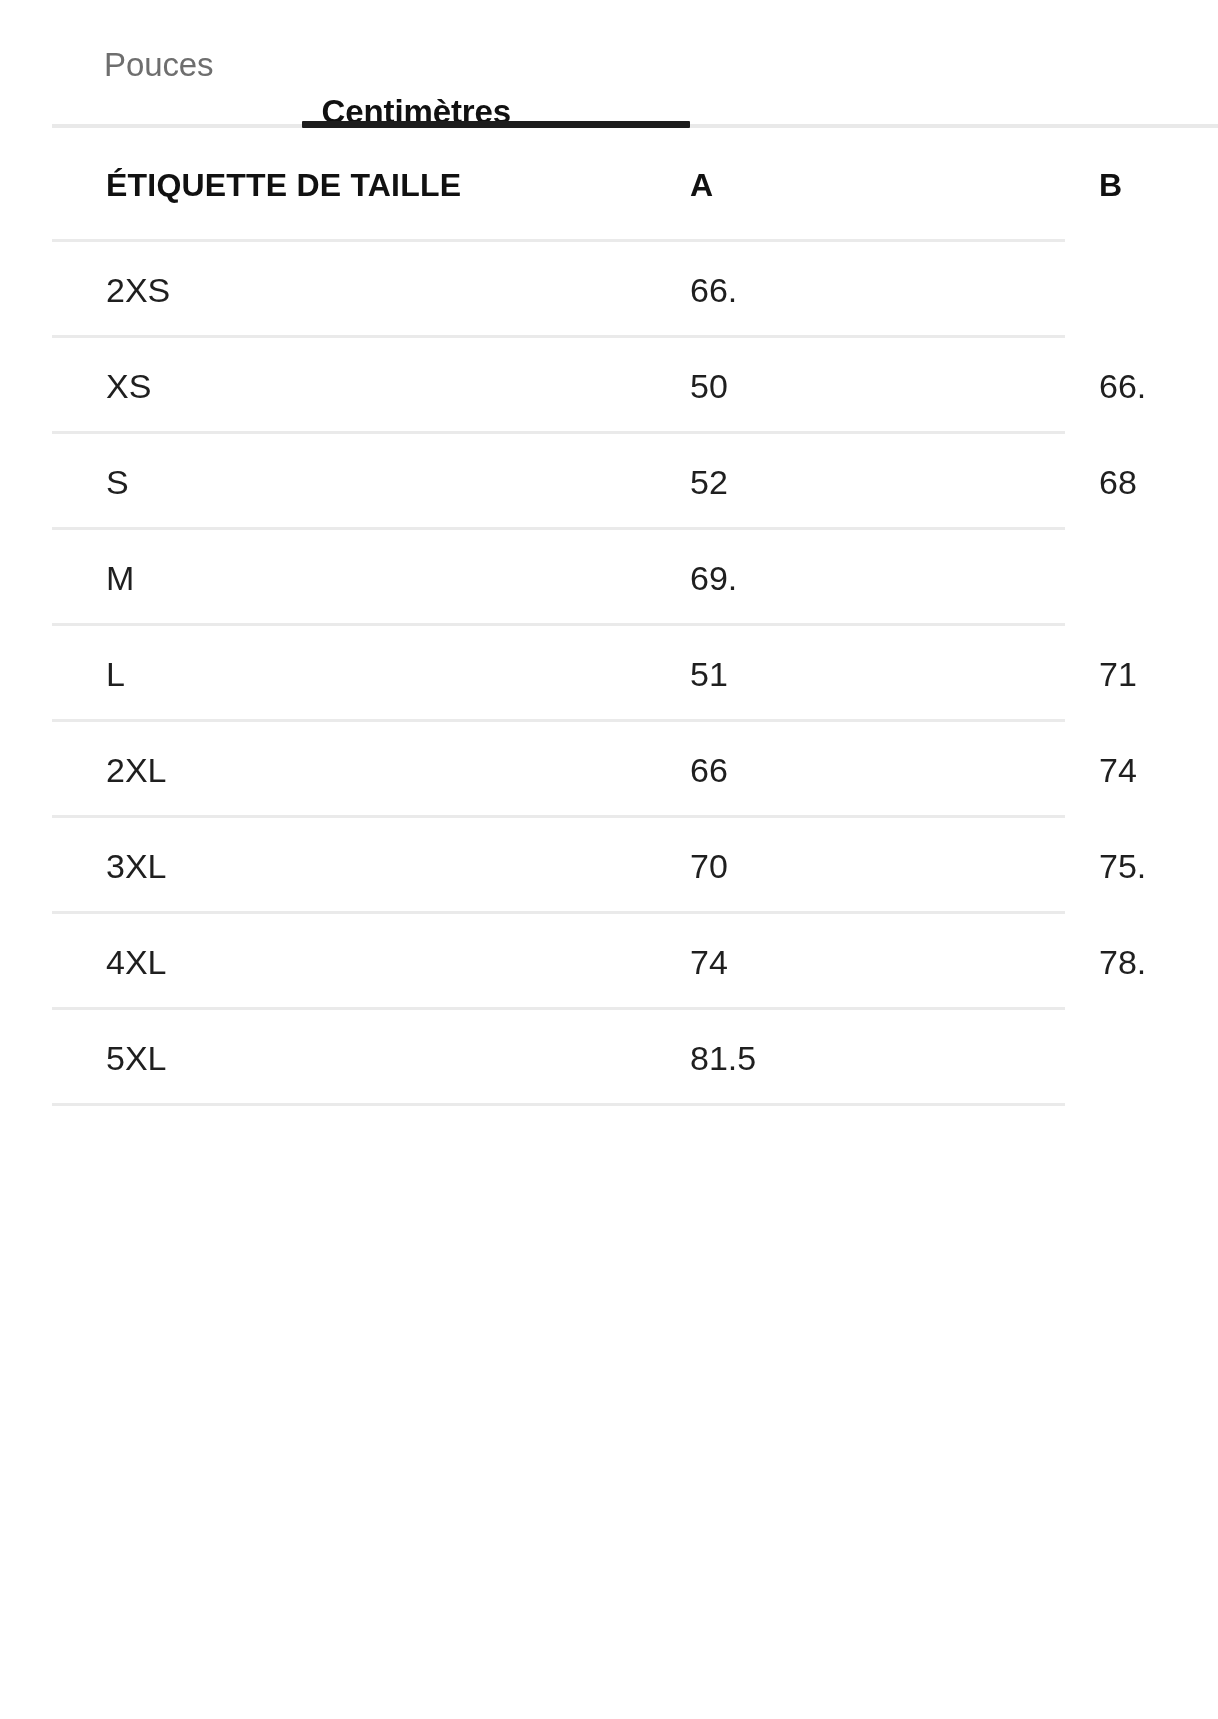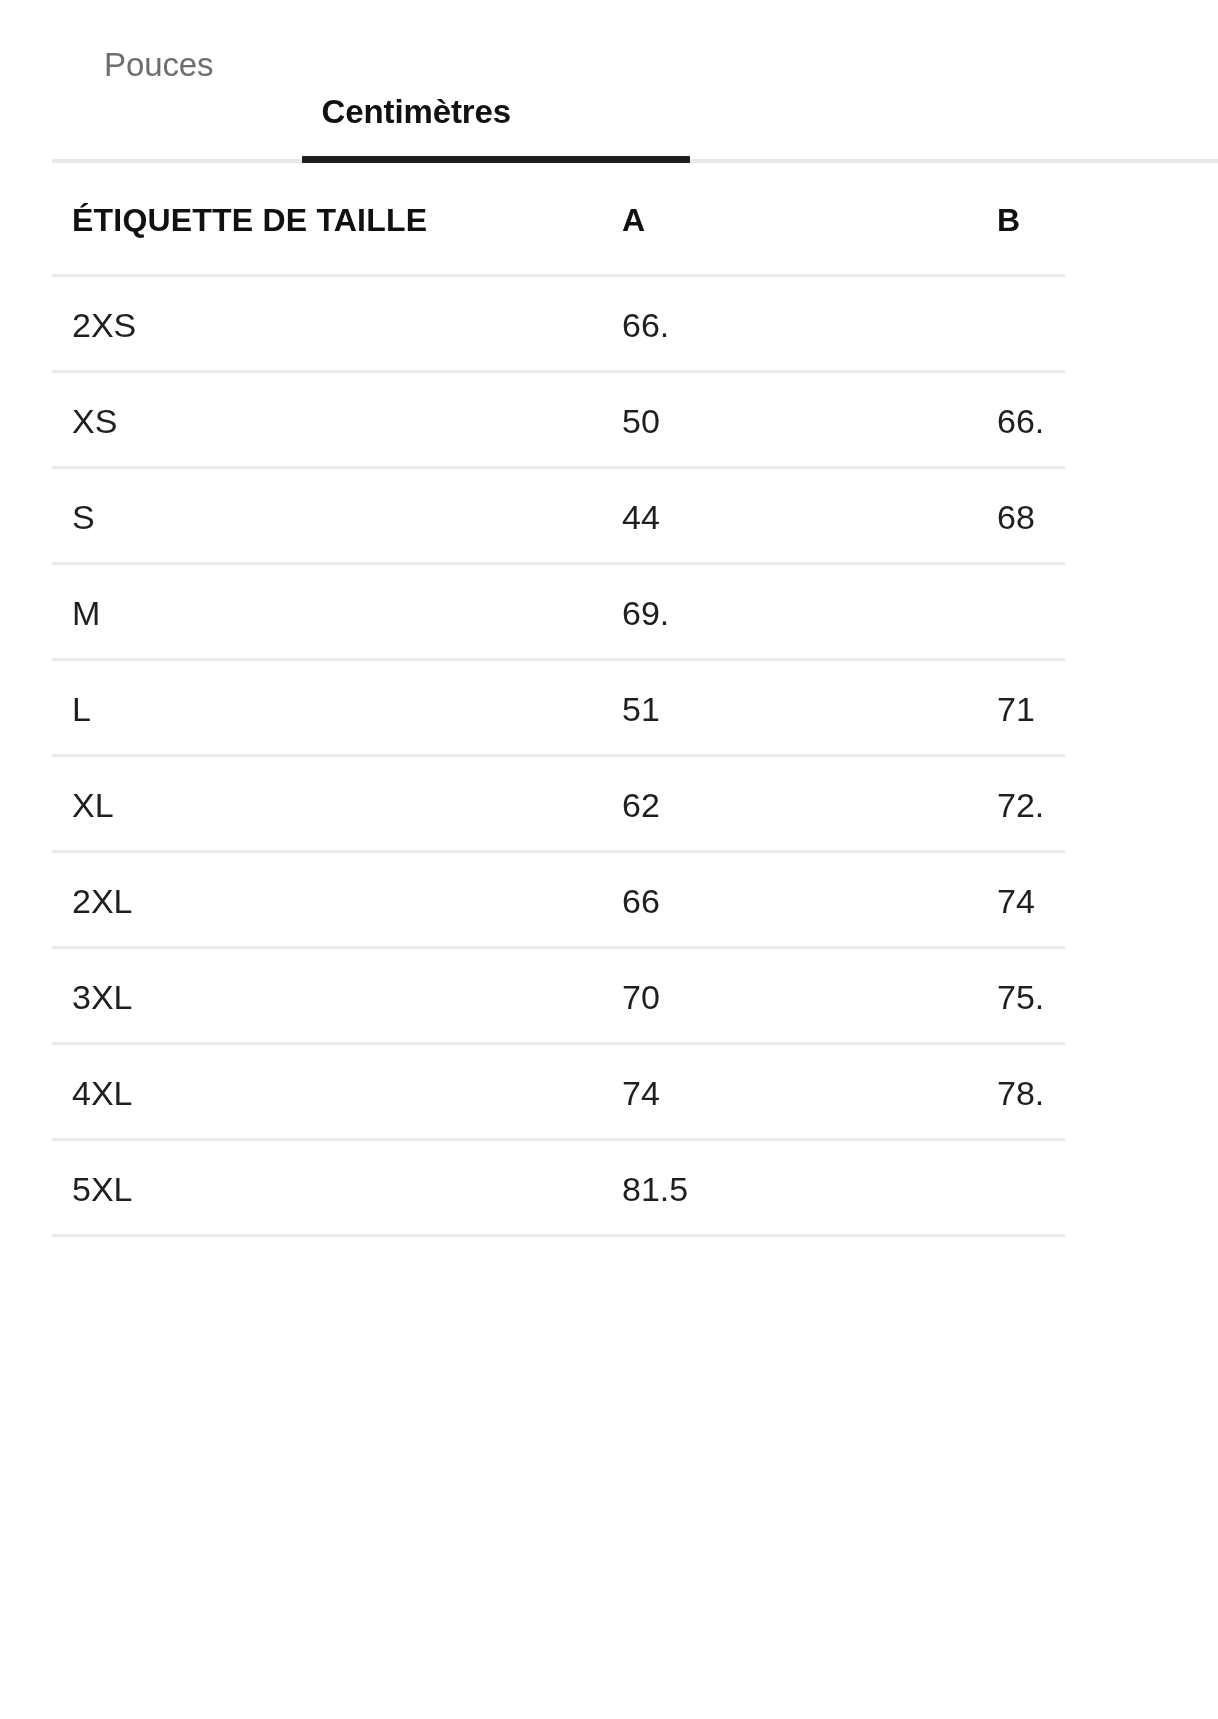--- a/index.html
+++ b/index.html
@@ -20,21 +20,21 @@
     width: 1218px;
     height: 1719px;
     position: relative;
     background: #ffffff;
     overflow: hidden;
   }
 
   
   .tabs {
     position: relative;
-    height: 163px;
+    height: 128px;
     padding-left: 52px;
     display: flex;
     align-items: flex-start;
   }
   .tab {
     position: relative;
     height: 128px;
     display: flex;
     align-items: center;
     justify-content: center;
@@ -108,20 +108,21 @@
     font-weight: 700;
     font-size: 32px;
     letter-spacing: 0.2px;
     color: #111111;
   }
   .cell {
     font-size: 34px;
     font-weight: 400;
     color: #1f1f1f;
     white-space: nowrap;
+    margin-left: 34px;
   }
   .col-size  { width: 550px; flex: 0 0 550px; }
   .col-a     { width: 375px; flex: 0 0 375px; }
   .col-b     { width: 375px; flex: 0 0 375px; }
 </style>
 </head>
 <body>
 
 <div class="size-guide">
 
@@ -150,40 +151,35 @@
     </div>
 
     <div class="row">
       <div class="cell col-size">XS</div>
       <div class="cell col-a">50</div>
       <div class="cell col-b">66.</div>
     </div>
 
     <div class="row">
       <div class="cell col-size">S</div>
-      <div class="cell col-a">44</div>
+      <div class="cell col-a">52</div>
       <div class="cell col-b">68</div>
     </div>
 
     <div class="row">
       <div class="cell col-size">M</div>
       <div class="cell col-b">69.</div>
     </div>
 
     <div class="row">
       <div class="cell col-size">L</div>
       <div class="cell col-a">51</div>
       <div class="cell col-b">71</div>
     </div>
 
-    <div class="row">
-      <div class="cell col-size">XL</div>
-      <div class="cell col-a">62</div>
-      <div class="cell col-b">72.</div>
-    </div>
 
     <div class="row">
       <div class="cell col-size">2XL</div>
       <div class="cell col-a">66</div>
       <div class="cell col-b">74</div>
     </div>
 
     <div class="row">
       <div class="cell col-size">3XL</div>
       <div class="cell col-a">70</div>

